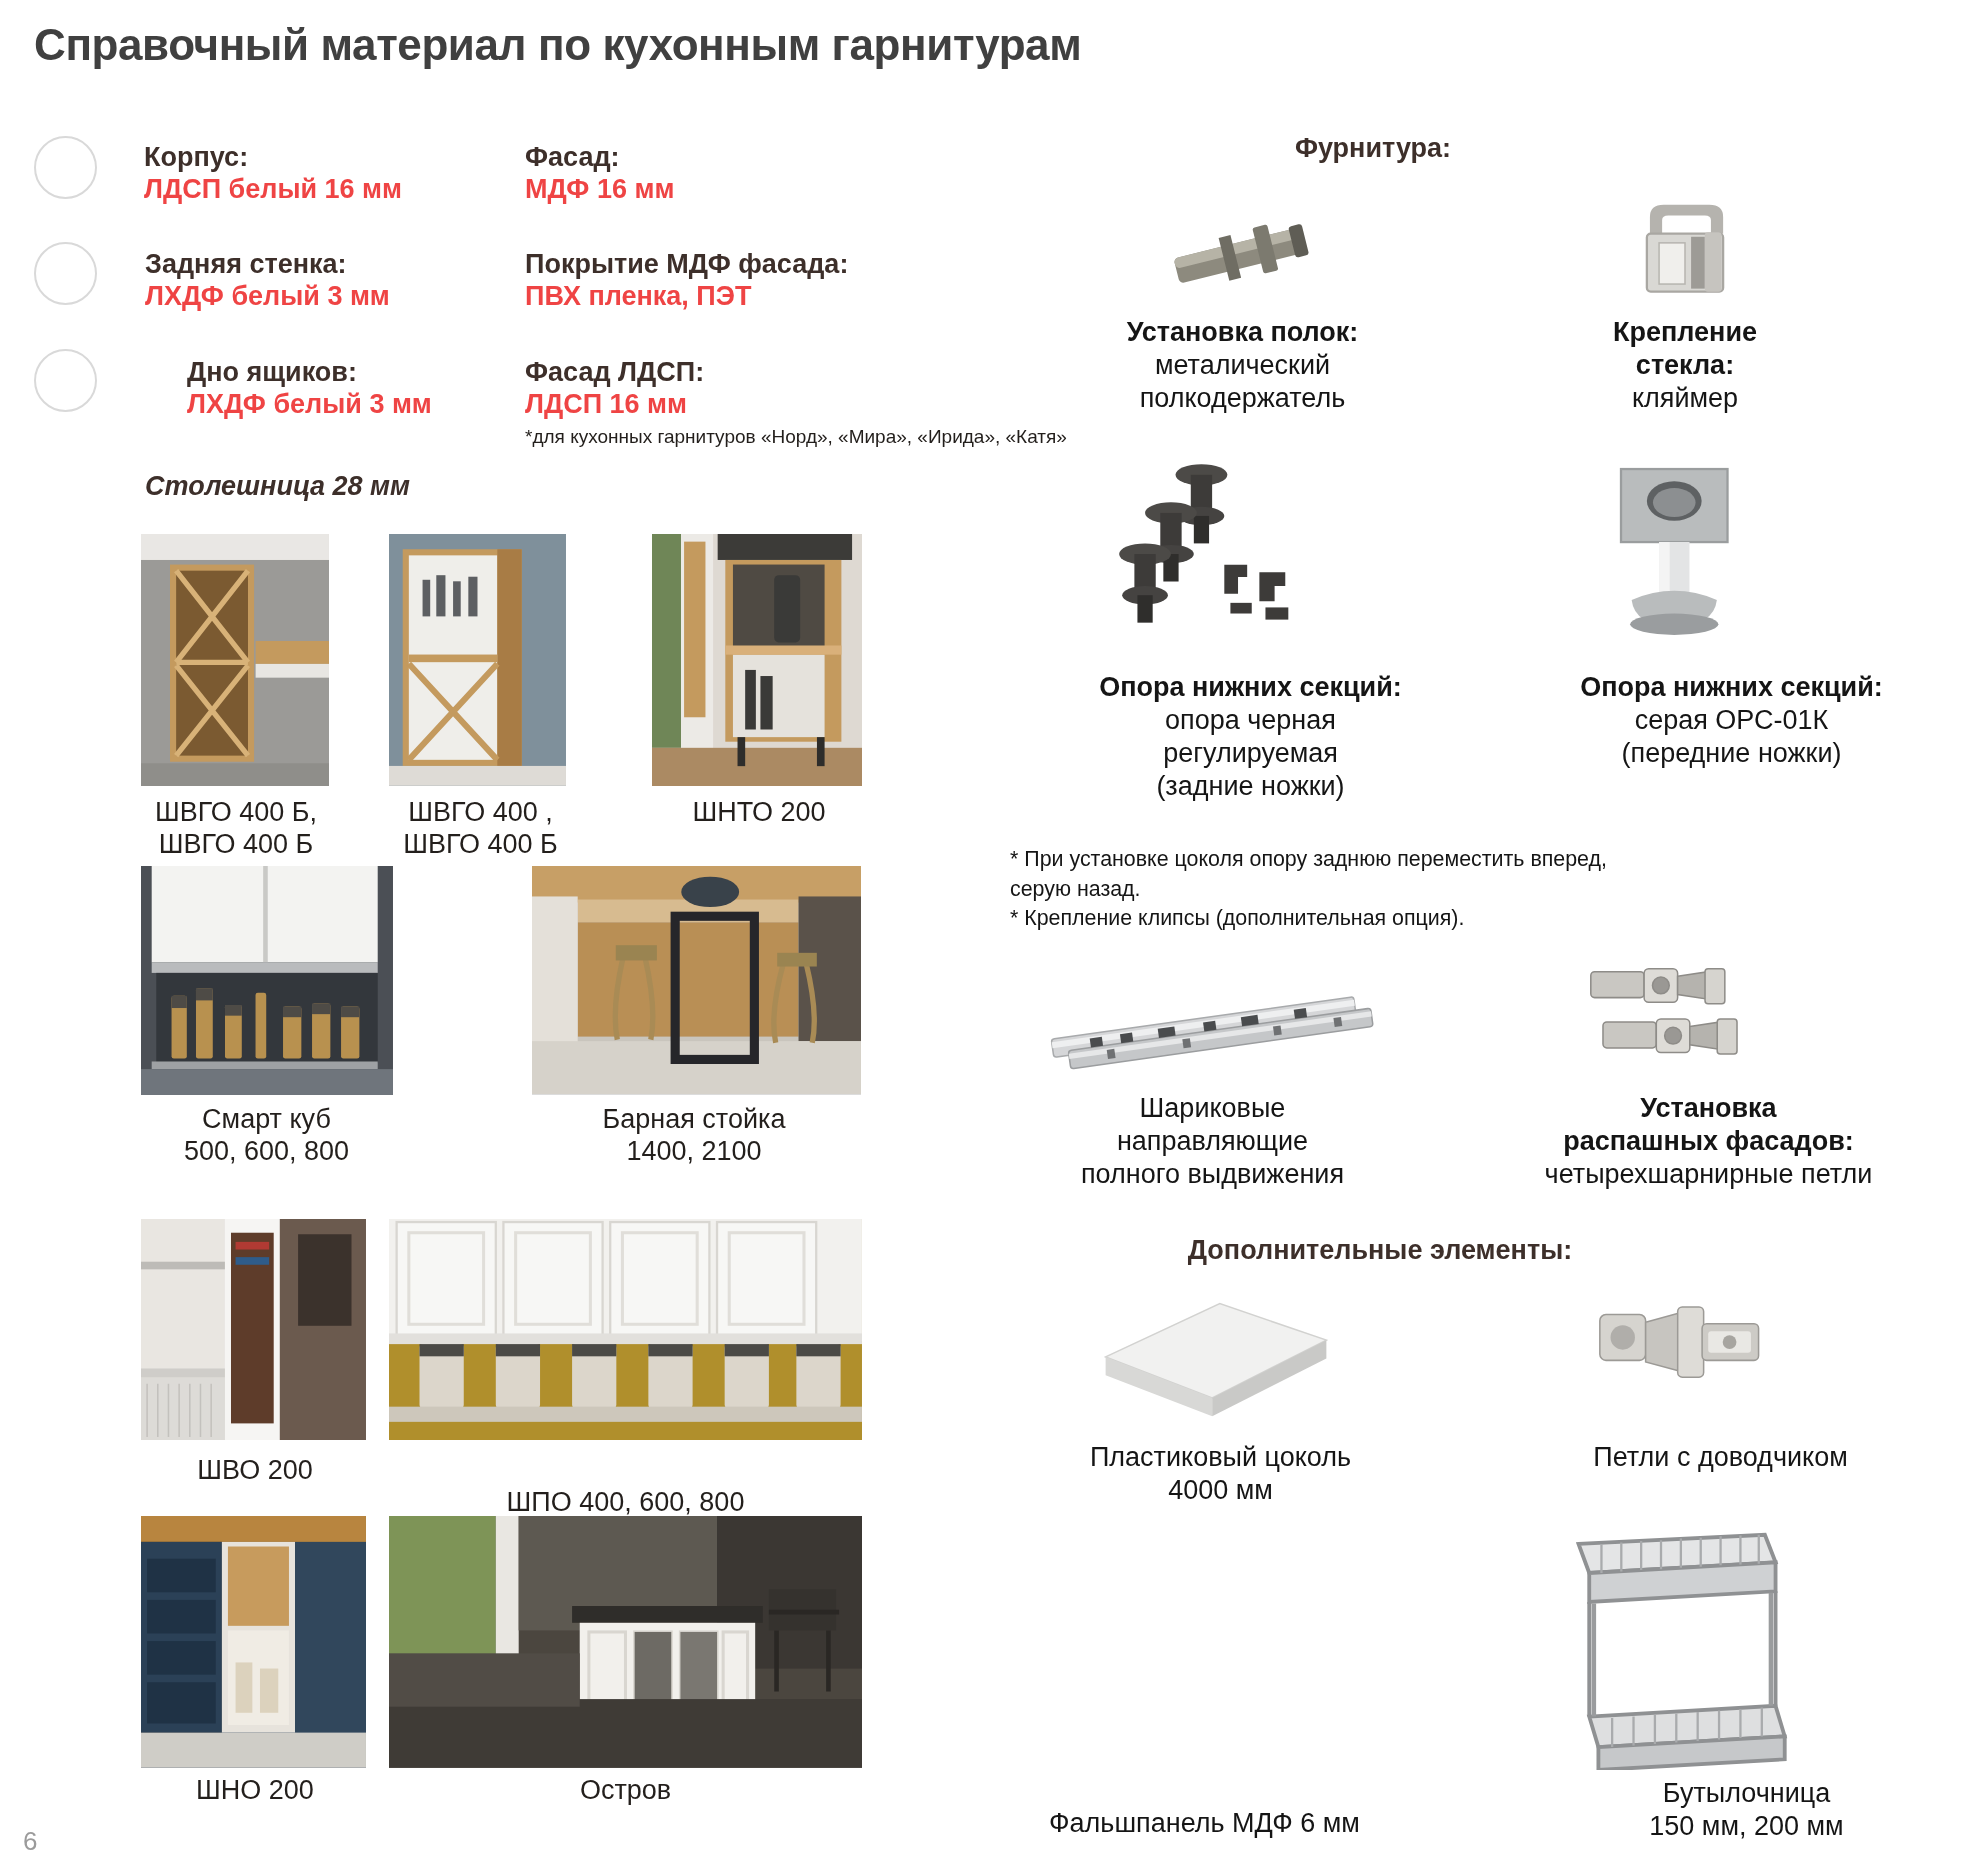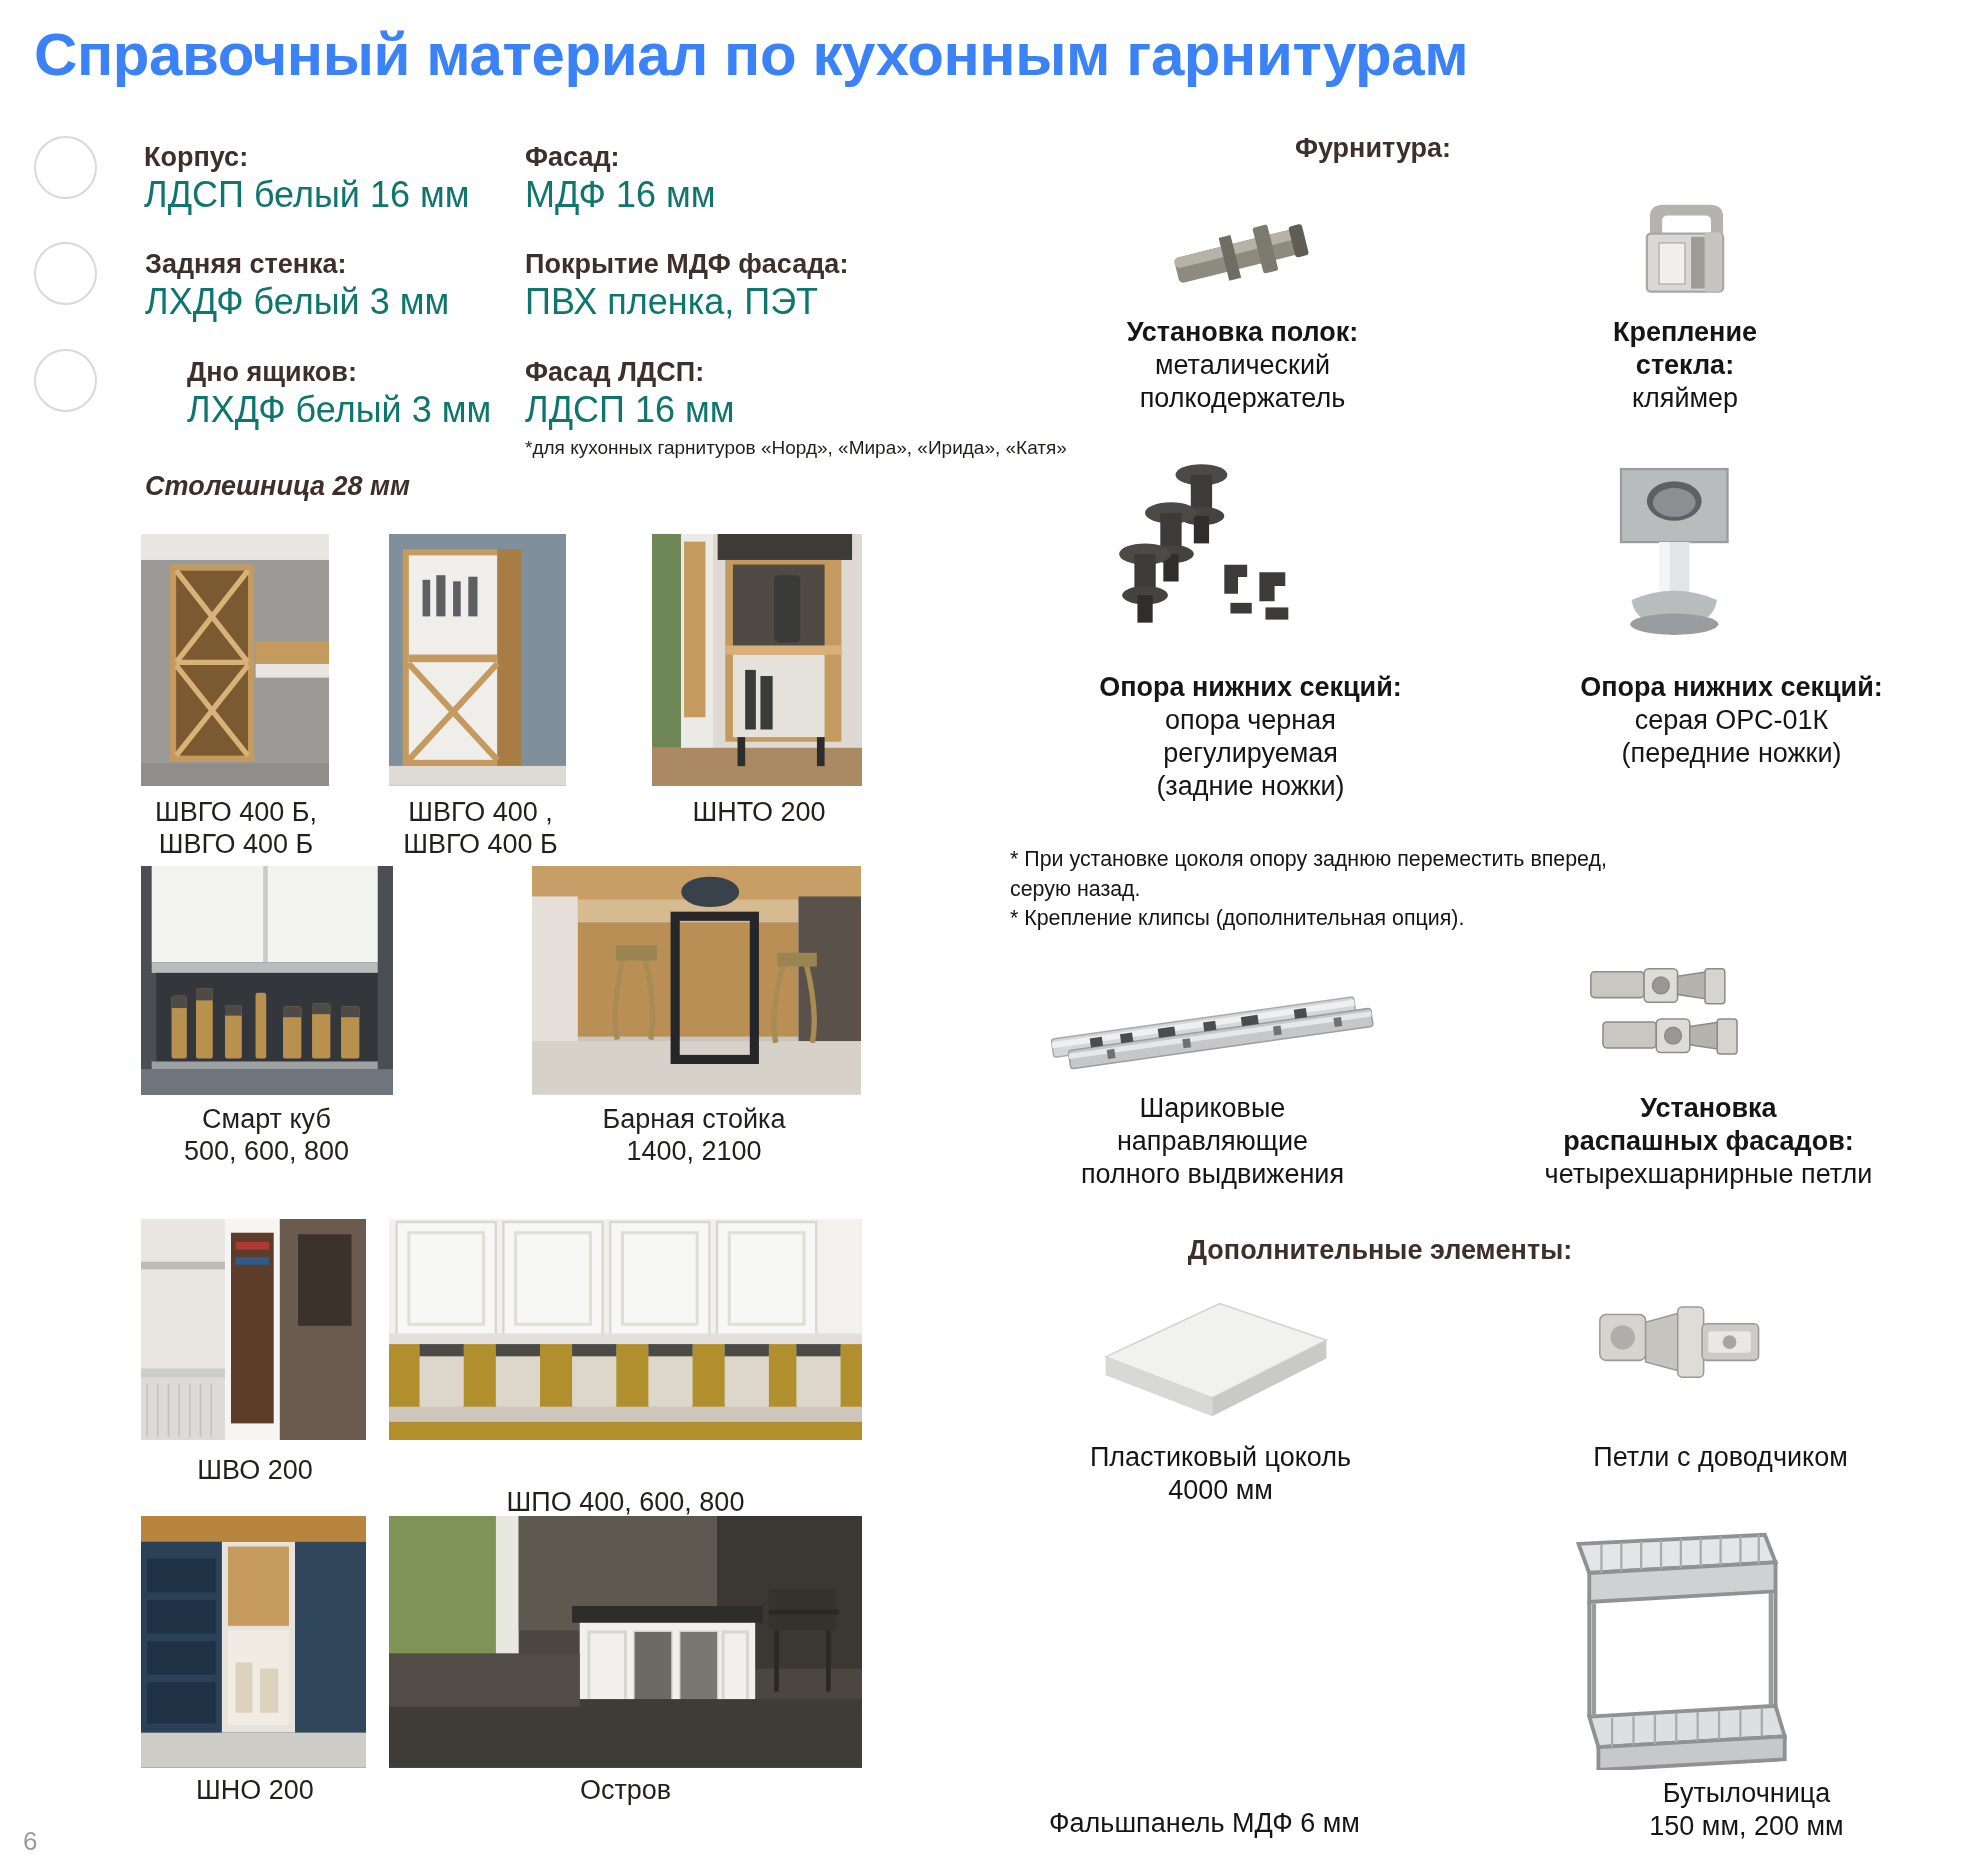--- a/index.html
+++ b/index.html
@@ -10,31 +10,31 @@
     font-family: "Liberation Sans", sans-serif;
     color: #2b2320;
     overflow: hidden;
   }
   .page { position: relative; width: 1965px; height: 1874px; background:#fff; }
 
   
   .title {
     position: absolute;
     left: 34px; top: 20px;
-    font-size: 60px;
+    font-size: 44px;
     font-weight: bold;
-    color: #3b82f6;
+    color: #404040;
     letter-spacing: -0.4px;
     white-space: nowrap;
   }
 
   
   .spec-block { position: absolute; }
   .spec-title { font-size: 27px; font-weight: bold; color: #3d2f2a; line-height: 1.15; white-space: nowrap;}
-  .spec-value { font-size: 36px; font-weight: normal; color: #0f766e; line-height: 1.2; white-space: nowrap;}
+  .spec-value { font-size: 27px; font-weight: bold; color: #ef4444; line-height: 1.2; white-space: nowrap;}
   .spec-note { font-size: 19px; color: #231f1c; line-height: 1.25; white-space: nowrap;}
 
   .bullet-circle{
     position: absolute;
     width: 63px; height: 63px;
     border: 2.3px solid #d9d9d9;
     border-radius: 50%;
     background: transparent;
   }
 

